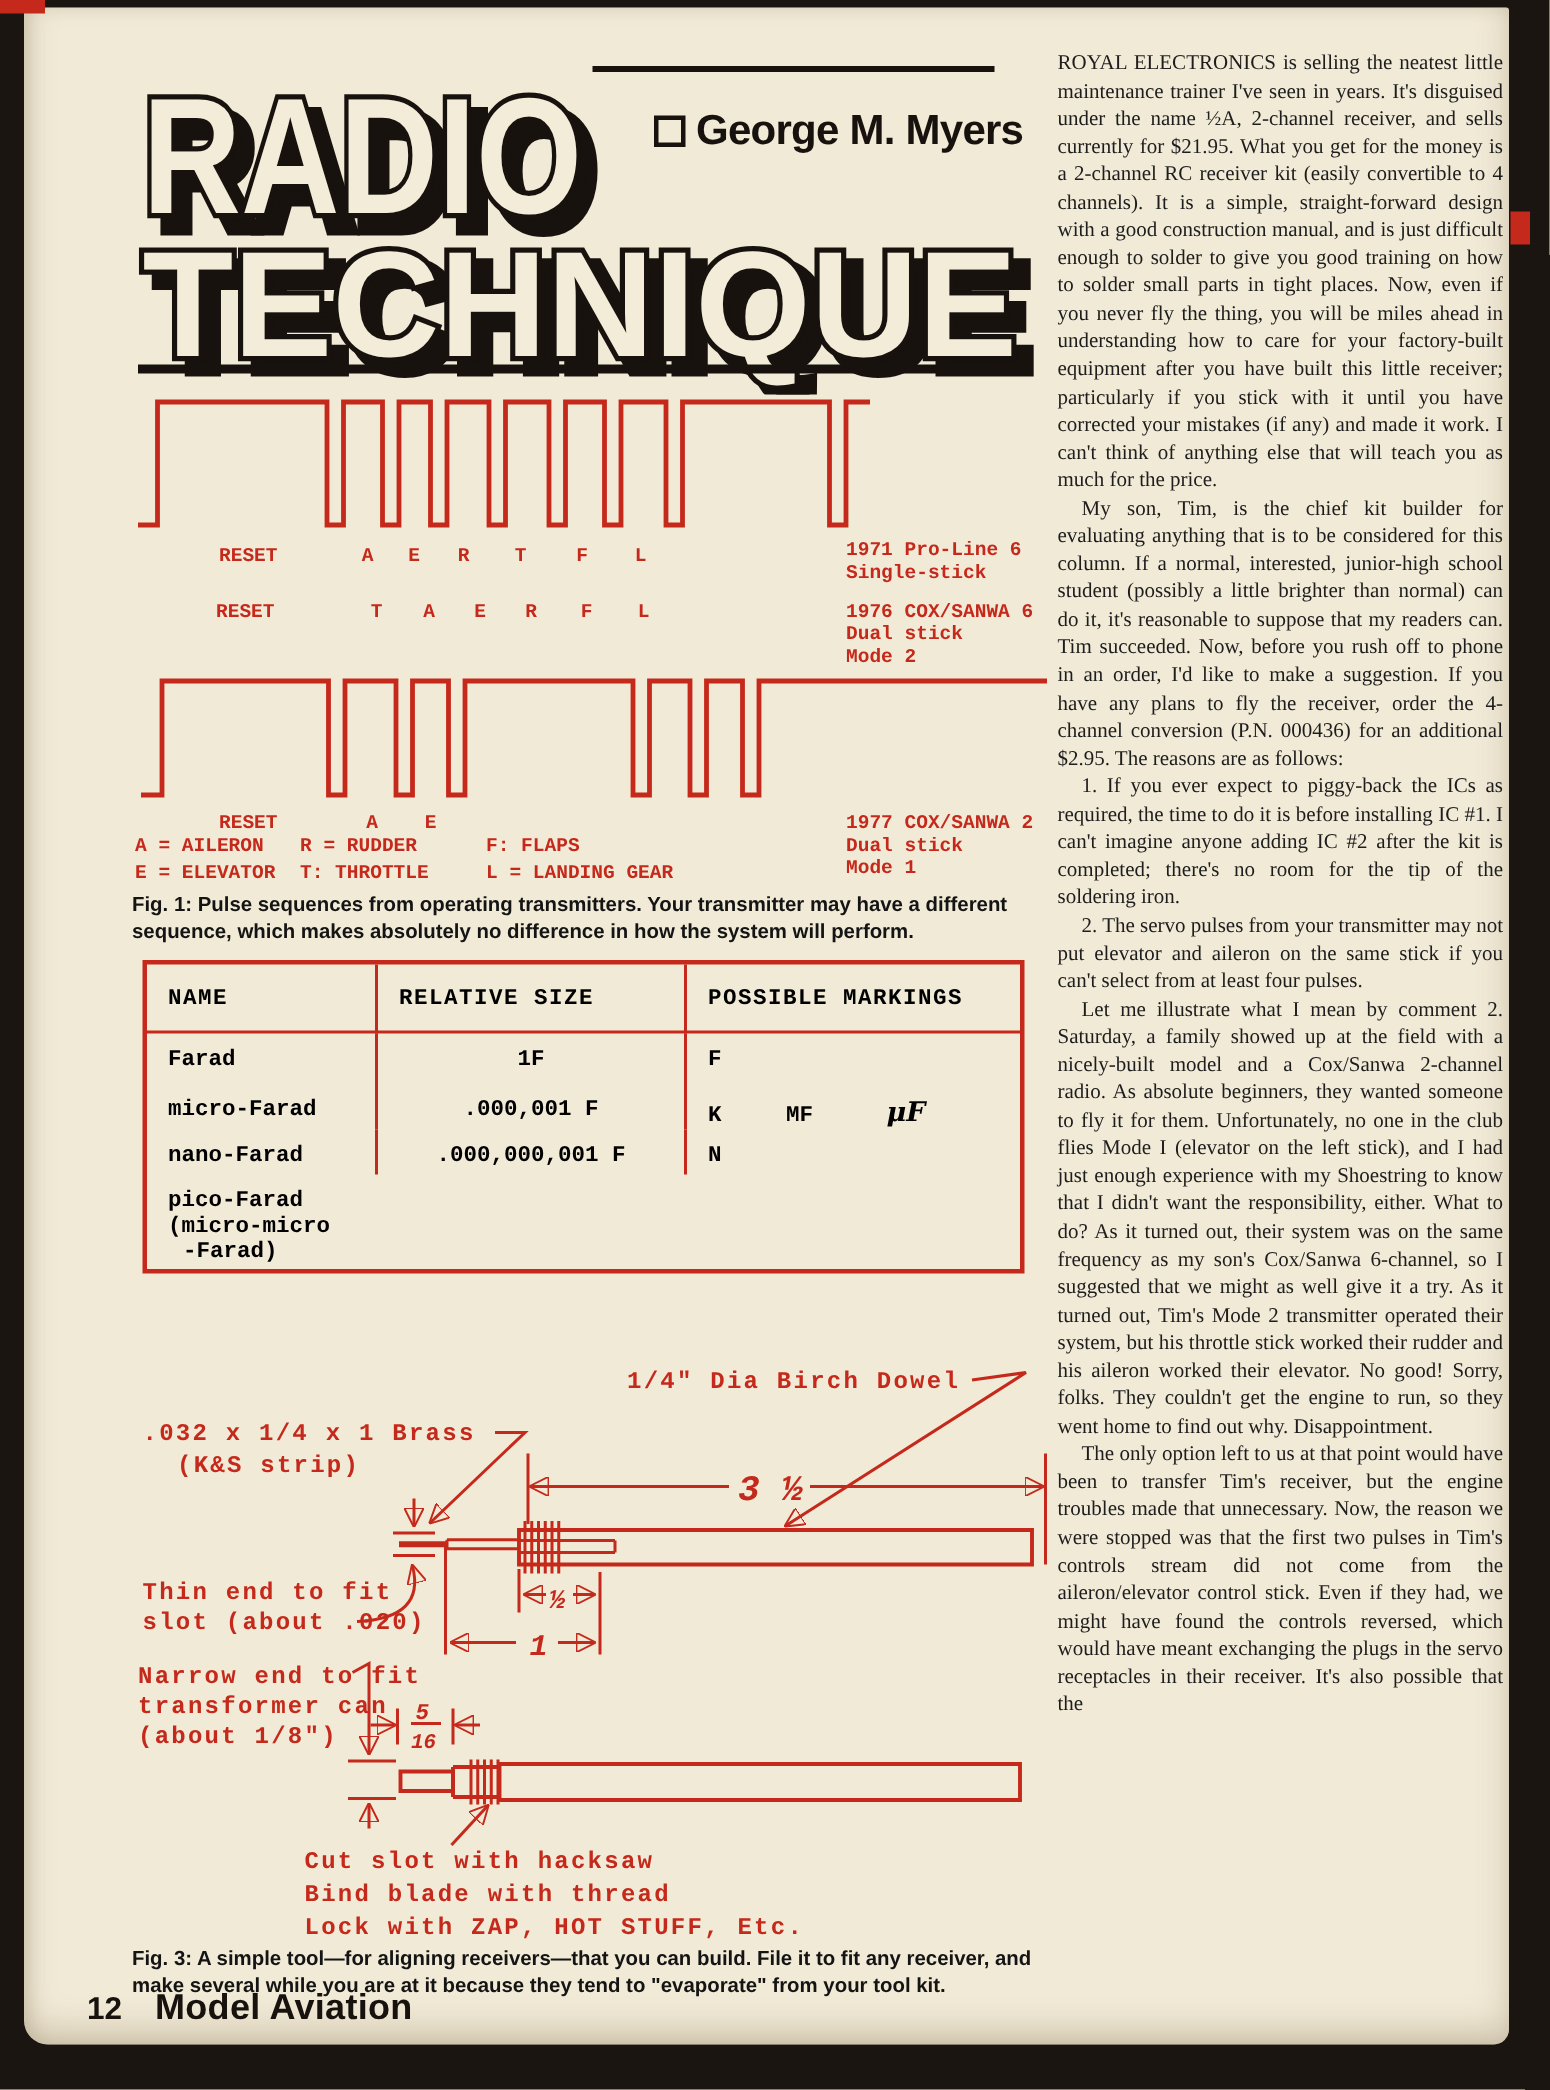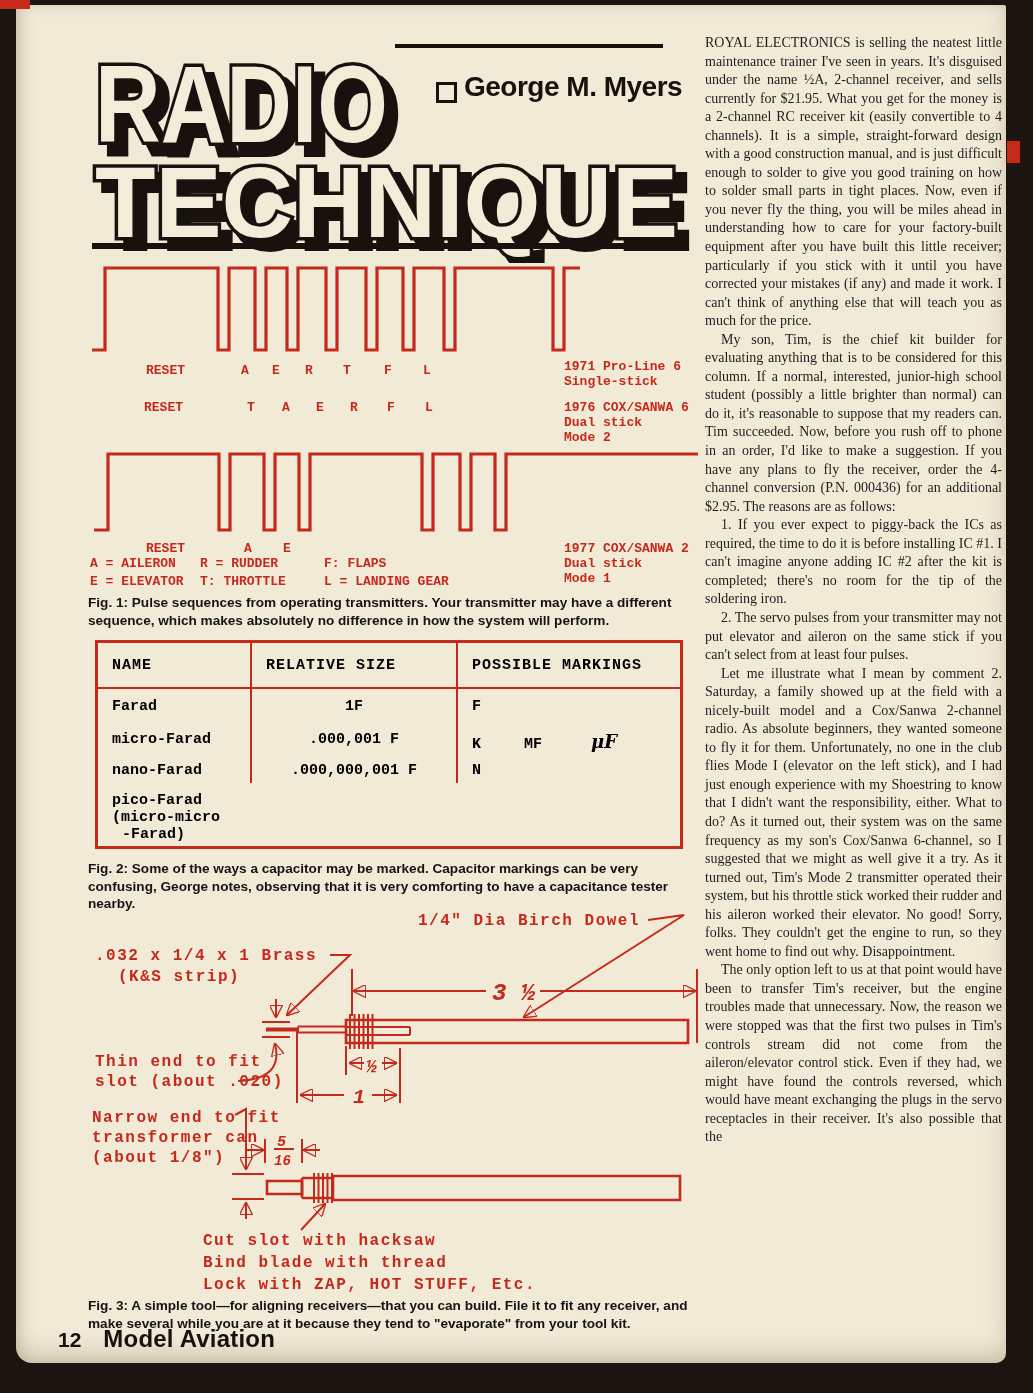--- a/index.html
+++ b/index.html
@@ -14,21 +14,21 @@
     border-radius:2px 2px 10px 16px;
     box-shadow:inset 0 -10px 22px rgba(125,105,72,.28), inset 4px 0 10px rgba(140,120,90,.18);
   }
   
   .corner-mark{position:absolute;left:0;top:0;width:30px;height:9px;background:#c5291b;}
   .edge-mark{position:absolute;left:1007px;top:141px;width:13px;height:22px;background:#c5291b;}
 
   
   .title-svg{position:absolute;left:74px;top:22px;}
   .rule-top{position:absolute;left:379px;top:39px;width:268px;height:4px;background:#17120e;z-index:3;}
-  .byline{position:absolute;left:420px;top:66px;z-index:3;display:flex;align-items:flex-end;
+  .byline{position:absolute;left:420px;top:66px;z-index:3;display:flex;align-items:center;
           color:#17120e;font-size:28px;font-weight:bold;letter-spacing:-.5px;}
   .byline .sq{display:inline-block;width:15px;height:15px;border:3.5px solid #17120e;margin-right:7px;}
   .rule-title{position:absolute;left:76px;top:238px;width:568px;height:6px;background:#17120e;z-index:3;}
 
   
   .redfig{position:absolute;}
   .redfig path,.redfig line,.redfig polyline{stroke:#c5291b;fill:none;}
   .redfig text{fill:#c5291b;font-family:"Liberation Mono",monospace;font-weight:bold;}
   .wf{stroke-width:3.2px;}
   .draw{stroke-width:2.6px;}
@@ -161,21 +161,20 @@
       </div>
     <div class="cell body c2">.000,000,001 F</div>
     <div class="cell body c3"><span class="mk">N</span></div>
 
     <div class="cell body c1 last">
       <span class="nameln">pico-Farad</span>
       <span class="nameln">(micro-micro</span>
       <span class="nameln ind">-Farad)</span>
     </div>
   </div>
-  <div class="fig-caption" style="left:72px;top:855px;width:610px;">Fig. 2: Some of the ways a capacitor may be marked. Capacitor markings can be very confusing, George notes, observing that it is very comforting to have a capacitance tester nearby.</div>
 
   <svg class="redfig" style="left:72px;top:898px;" width="615" height="392" viewBox="0 0 615 392">
     <defs>
       <marker id="ah" viewBox="0 0 10 10" refX="9" refY="5" markerWidth="6.5" markerHeight="6.5" orient="auto-start-reverse">
         <path d="M0 0 L10 5 L0 10 z" fill="#c5291b" stroke="none"></path>
       </marker>
     </defs>
 
     <text x="330" y="22" font-size="16" letter-spacing="1.5">1/4" Dia Birch Dowel</text>
     <polyline class="thin" points="560,17 596,12 436,114" marker-end="url(#ah)"></polyline>

